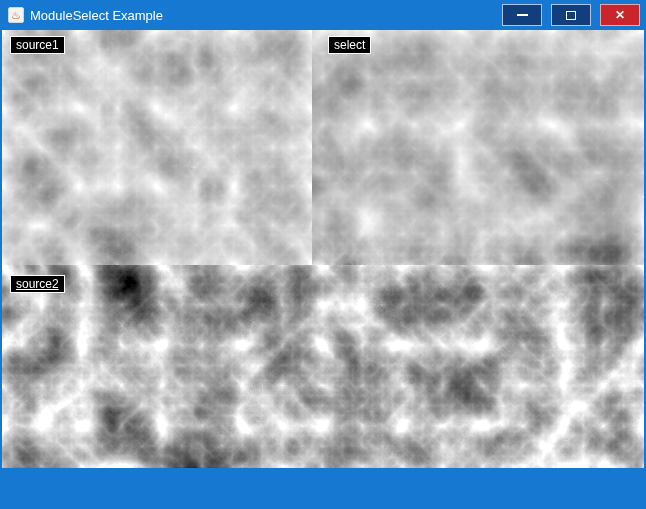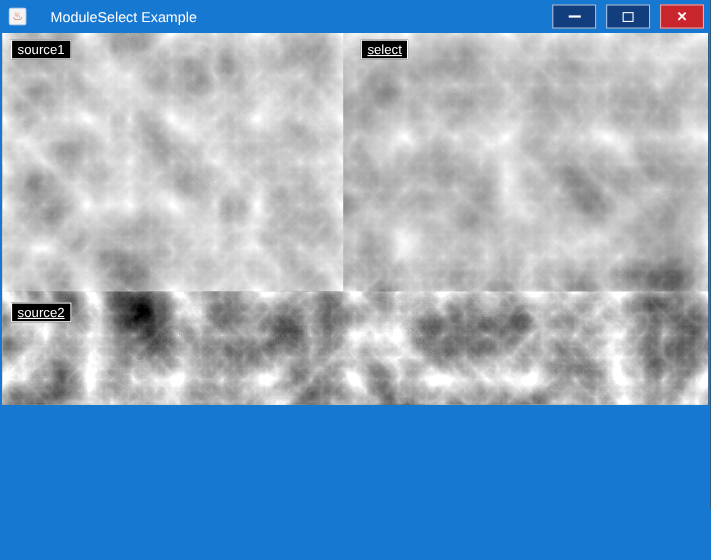--- a/index.html
+++ b/index.html
@@ -16,49 +16,49 @@
     user-select:none;
   }
   .app-icon{
     width:16px;height:16px;margin:0 6px 0 6px;
     background:#f4f4f4;border:1px solid #c9d8ea;border-radius:2px;
     display:flex;align-items:center;justify-content:center;
     font-size:11px;line-height:1;color:#d3542a;
     box-sizing:border-box;
   }
   .app-icon::after{content:"♨";}
-  .title-text{font-size:13px;color:#ffffff;flex:1 1 auto;white-space:nowrap;overflow:hidden;margin-left:16px;}
+  .title-text{font-size:13px;color:#ffffff;flex:1 1 auto;white-space:nowrap;overflow:hidden;}
   .controls{display:flex;align-items:center;gap:9px;margin-right:4px;}
   .ctl-btn{
     width:40px;height:22px;box-sizing:border-box;
     display:flex;align-items:center;justify-content:center;
     border:1px solid #a9c6e8;cursor:pointer;padding:0;
     background:#123e7d;color:#fff;
   }
   .ctl-btn.close{background:#c9252d;border-color:#e4a9ac;}
   .glyph-min{width:11px;height:2px;background:#fff;display:block;}
   .glyph-max{width:10px;height:9px;border:1px solid #fff;display:block;box-sizing:border-box;background:transparent;}
   .glyph-close{font-size:12px;font-weight:bold;line-height:1;color:#fff;}
   .client{
-    position:relative;width:642px;height:338px;background:#000;overflow:hidden;
+    position:relative;width:642px;height:438px;background:#000;overflow:hidden;
   }
   .client svg{position:absolute;display:block;}
   #select-noise{left:0;top:0;}
   #source1-noise{left:0;top:0;}
   #source2-noise{left:0;top:235px;}
   .panel-label{
     position:absolute;z-index:5;
     background:#000;color:#fff;
     border:1px solid #fff;
     font-size:12px;line-height:14px;
     padding:1px 5px;
     white-space:nowrap;
   }
   #label-source1{left:8px;top:6px;}
-  #label-select{left:326px;top:6px;text-decoration:underline;}
+  #label-select{left:326px;top:6px;}
   #label-source2{left:8px;top:245px;text-decoration:underline;}
 </style>
 </head>
 <body>
 
 <div class="window">
 
   <div class="titlebar">
     <span class="app-icon"></span>
     <span class="title-text">ModuleSelect Example</span>

